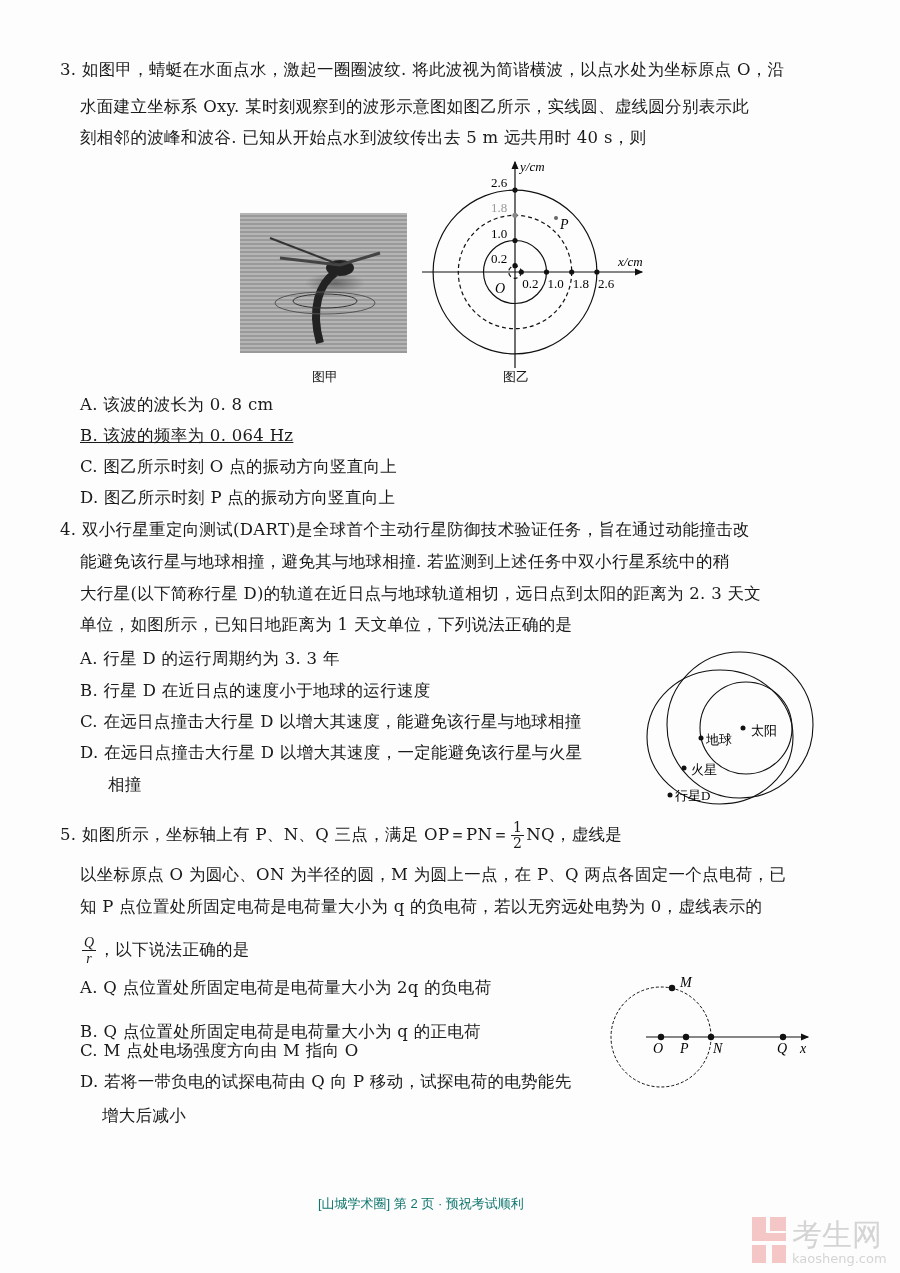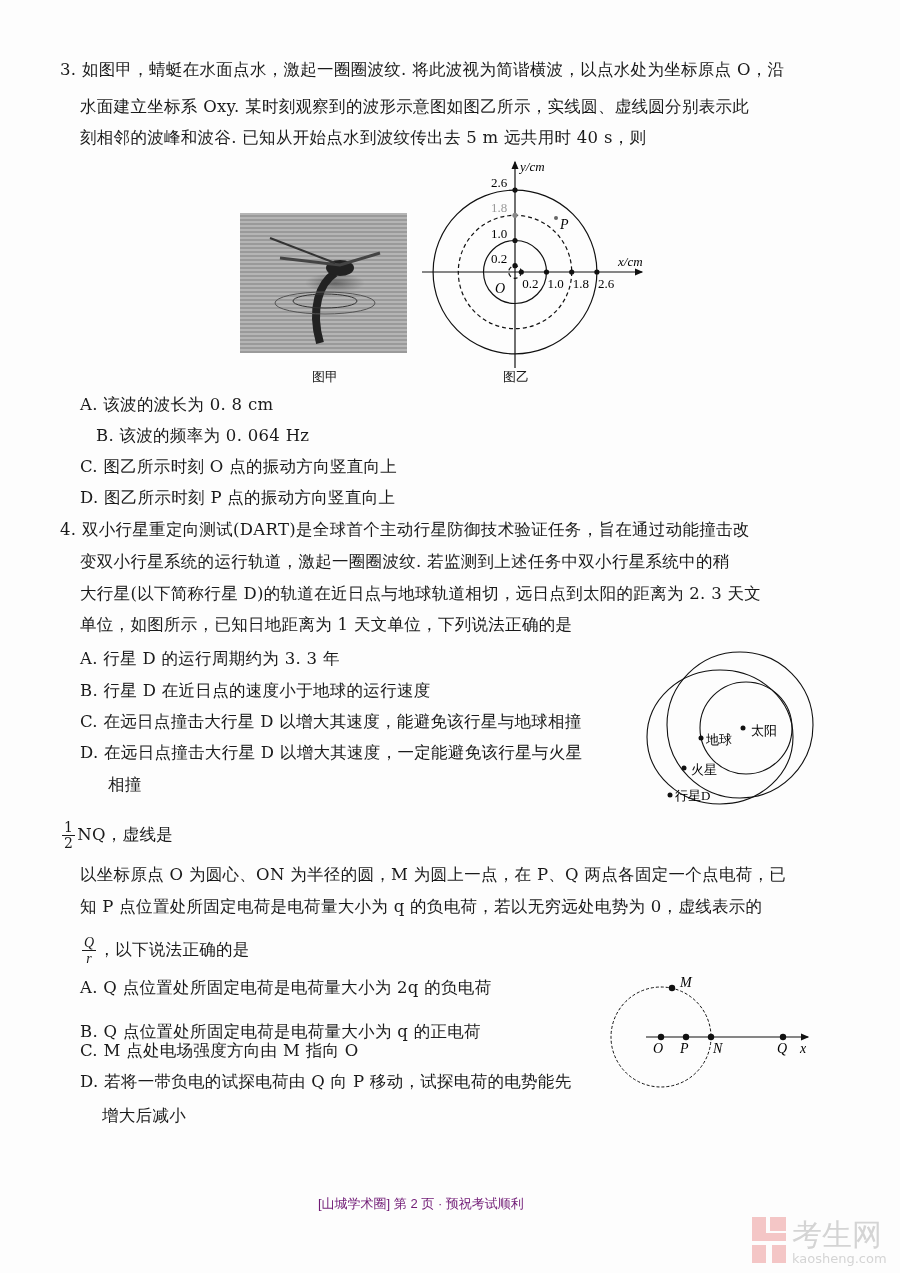--- a/index.html
+++ b/index.html
@@ -5,21 +5,21 @@
   html, body { margin:0; padding:0; background:#fdfdfd; }
   body { width:900px; height:1273px; position:relative; overflow:hidden;
          font-family:"DejaVu Serif","Liberation Serif",serif; color:#1a1a1a; }
   .line { position:absolute; font-size:16.5px; line-height:20px; white-space:nowrap; letter-spacing:0.3px; }
   .it { font-style:italic; font-family:"Liberation Serif",serif; }
   .frac { display:inline-block; vertical-align:middle; text-align:center; font-size:14px; line-height:15px; margin:0 2px; }
   .frac span { display:block; }
   .frac .num { border-bottom:1px solid #1a1a1a; padding:0 2px; }
   svg text { font-family:"Liberation Serif",serif; }
   .cap { position:absolute; font-size:13px; font-family:Liberation Sans, sans-serif; }
-  .footer { position:absolute; left:318px; top:1195px; font-size:13px; font-family:"Liberation Sans",sans-serif; color:#701a75; }
+  .footer { position:absolute; left:318px; top:1195px; font-size:13px; font-family:"Liberation Sans",sans-serif; color:#0f766e; }
   .wm { position:absolute; left:752px; top:1213px; }
   .photo { position:absolute; left:240px; top:213px; width:167px; height:140px;
            background:
              radial-gradient(ellipse 30px 10px at 95px 70px, rgba(40,40,40,0.5), transparent),
              repeating-linear-gradient(0deg, #9a9a9a 0 2px, #b5b5b5 2px 4px),
              #aaa; }
 </style>
 </head>
 <body>
 
@@ -73,26 +73,26 @@
       <text x="127.5" y="130" font-size="13">1.0</text>
       <circle cx="151.7" cy="114" r="2.6" fill="#111"></circle>
       <text x="152.7" y="130" font-size="13">1.8</text>
       <circle cx="176.9" cy="114" r="2.6" fill="#111"></circle>
       <text x="177.9" y="130" font-size="13">2.6</text>
     </g>
 </svg>
 <div class="cap" style="left:503px;top:368px;">图乙</div>
 
 <div class="line" style="left:80px;top:395px;">A. 该波的波长为 0. 8 cm</div>
-<div class="line" style="left:96px;top:426px;">B. 该波的频率为 0. 064 Hz</div>
+<div class="line" style="left:80px;top:426px;text-decoration:underline;">B. 该波的频率为 0. 064 Hz</div>
 <div class="line" style="left:80px;top:457px;">C. 图乙所示时刻 O 点的振动方向竖直向上</div>
 <div class="line" style="left:80px;top:488px;">D. 图乙所示时刻 P 点的振动方向竖直向上</div>
 
 <div class="line" style="left:60px;top:520px;">4. 双小行星重定向测试(DART)是全球首个主动行星防御技术验证任务，旨在通过动能撞击改</div>
-<div class="line" style="left:80px;top:552px;">变双小行星系统的运行轨道，激起一圈圈波纹. 若监测到上述任务中双小行星系统中的稍</div>
+<div class="line" style="left:80px;top:552px;">能避免该行星与地球相撞，避免其与地球相撞. 若监测到上述任务中双小行星系统中的稍</div>
 <div class="line" style="left:80px;top:584px;">大行星(以下简称行星 D)的轨道在近日点与地球轨道相切，远日点到太阳的距离为 2. 3 天文</div>
 <div class="line" style="left:80px;top:615px;">单位，如图所示，已知日地距离为 1 天文单位，下列说法正确的是</div>
 <div class="line" style="left:80px;top:649px;">A. 行星 D 的运行周期约为 3. 3 年</div>
 <div class="line" style="left:80px;top:681px;text-align:right;">B. 行星 D 在近日点的速度小于地球的运行速度</div>
 <div class="line" style="left:80px;top:712px;">C. 在远日点撞击大行星 D 以增大其速度，能避免该行星与地球相撞</div>
 <div class="line" style="left:80px;top:743px;">D. 在远日点撞击大行星 D 以增大其速度，一定能避免该行星与火星</div>
 <div class="line" style="left:102px;top:775px;margin-left:6px;">相撞</div>
 
 <svg style="position:absolute;left:640px;top:640px;" width="200" height="170" viewBox="0 0 200 170">
   <circle cx="100" cy="85" r="73" fill="none" stroke="#111" stroke-width="1.1"></circle>
@@ -102,21 +102,21 @@
   <circle cx="61" cy="98" r="2.5" fill="#111"></circle>
   <circle cx="44" cy="128" r="2.5" fill="#111"></circle>
   <circle cx="30" cy="155" r="2.5" fill="#111"></circle>
   <text x="111" y="95" font-size="13">太阳</text>
   <text x="66" y="104" font-size="13">地球</text>
   <text x="51" y="134" font-size="13">火星</text>
   <text x="35" y="160" font-size="13">行星D</text>
 </svg>
 
 <div class="line" style="left:60px;top:820px;">
-  <span class="frac"><span class="num">1</span><span>2</span></span><span>NQ，虚线是</span>
+  <span>5. 如图所示，坐标轴上有 P、N、Q 三点，满足 OP＝PN＝</span><span class="frac"><span class="num">1</span><span>2</span></span><span>NQ，虚线是</span>
 </div>
 <div class="line" style="left:80px;top:865px;">以坐标原点 O 为圆心、ON 为半径的圆，M 为圆上一点，在 P、Q 两点各固定一个点电荷，已</div>
 <div class="line" style="left:80px;top:897px;">知 P 点位置处所固定电荷是电荷量大小为 q 的负电荷，若以无穷远处电势为 0，虚线表示的</div>
 <div class="line" style="left:80px;top:935px;">
   <span class="frac it"><span class="num">Q</span><span>r</span></span><span>，以下说法正确的是</span>
 </div>
 <div class="line" style="left:80px;top:978px;">A. Q 点位置处所固定电荷是电荷量大小为 2q 的负电荷</div>
 <div class="line" style="left:80px;top:1010px;margin-top:12px;">B. Q 点位置处所固定电荷是电荷量大小为 q 的正电荷</div>
 <div class="line" style="left:80px;top:1041px;">C. M 点处电场强度方向由 M 指向 O</div>
 <div class="line" style="left:80px;top:1072px;">D. 若将一带负电的试探电荷由 Q 向 P 移动，试探电荷的电势能先</div>

